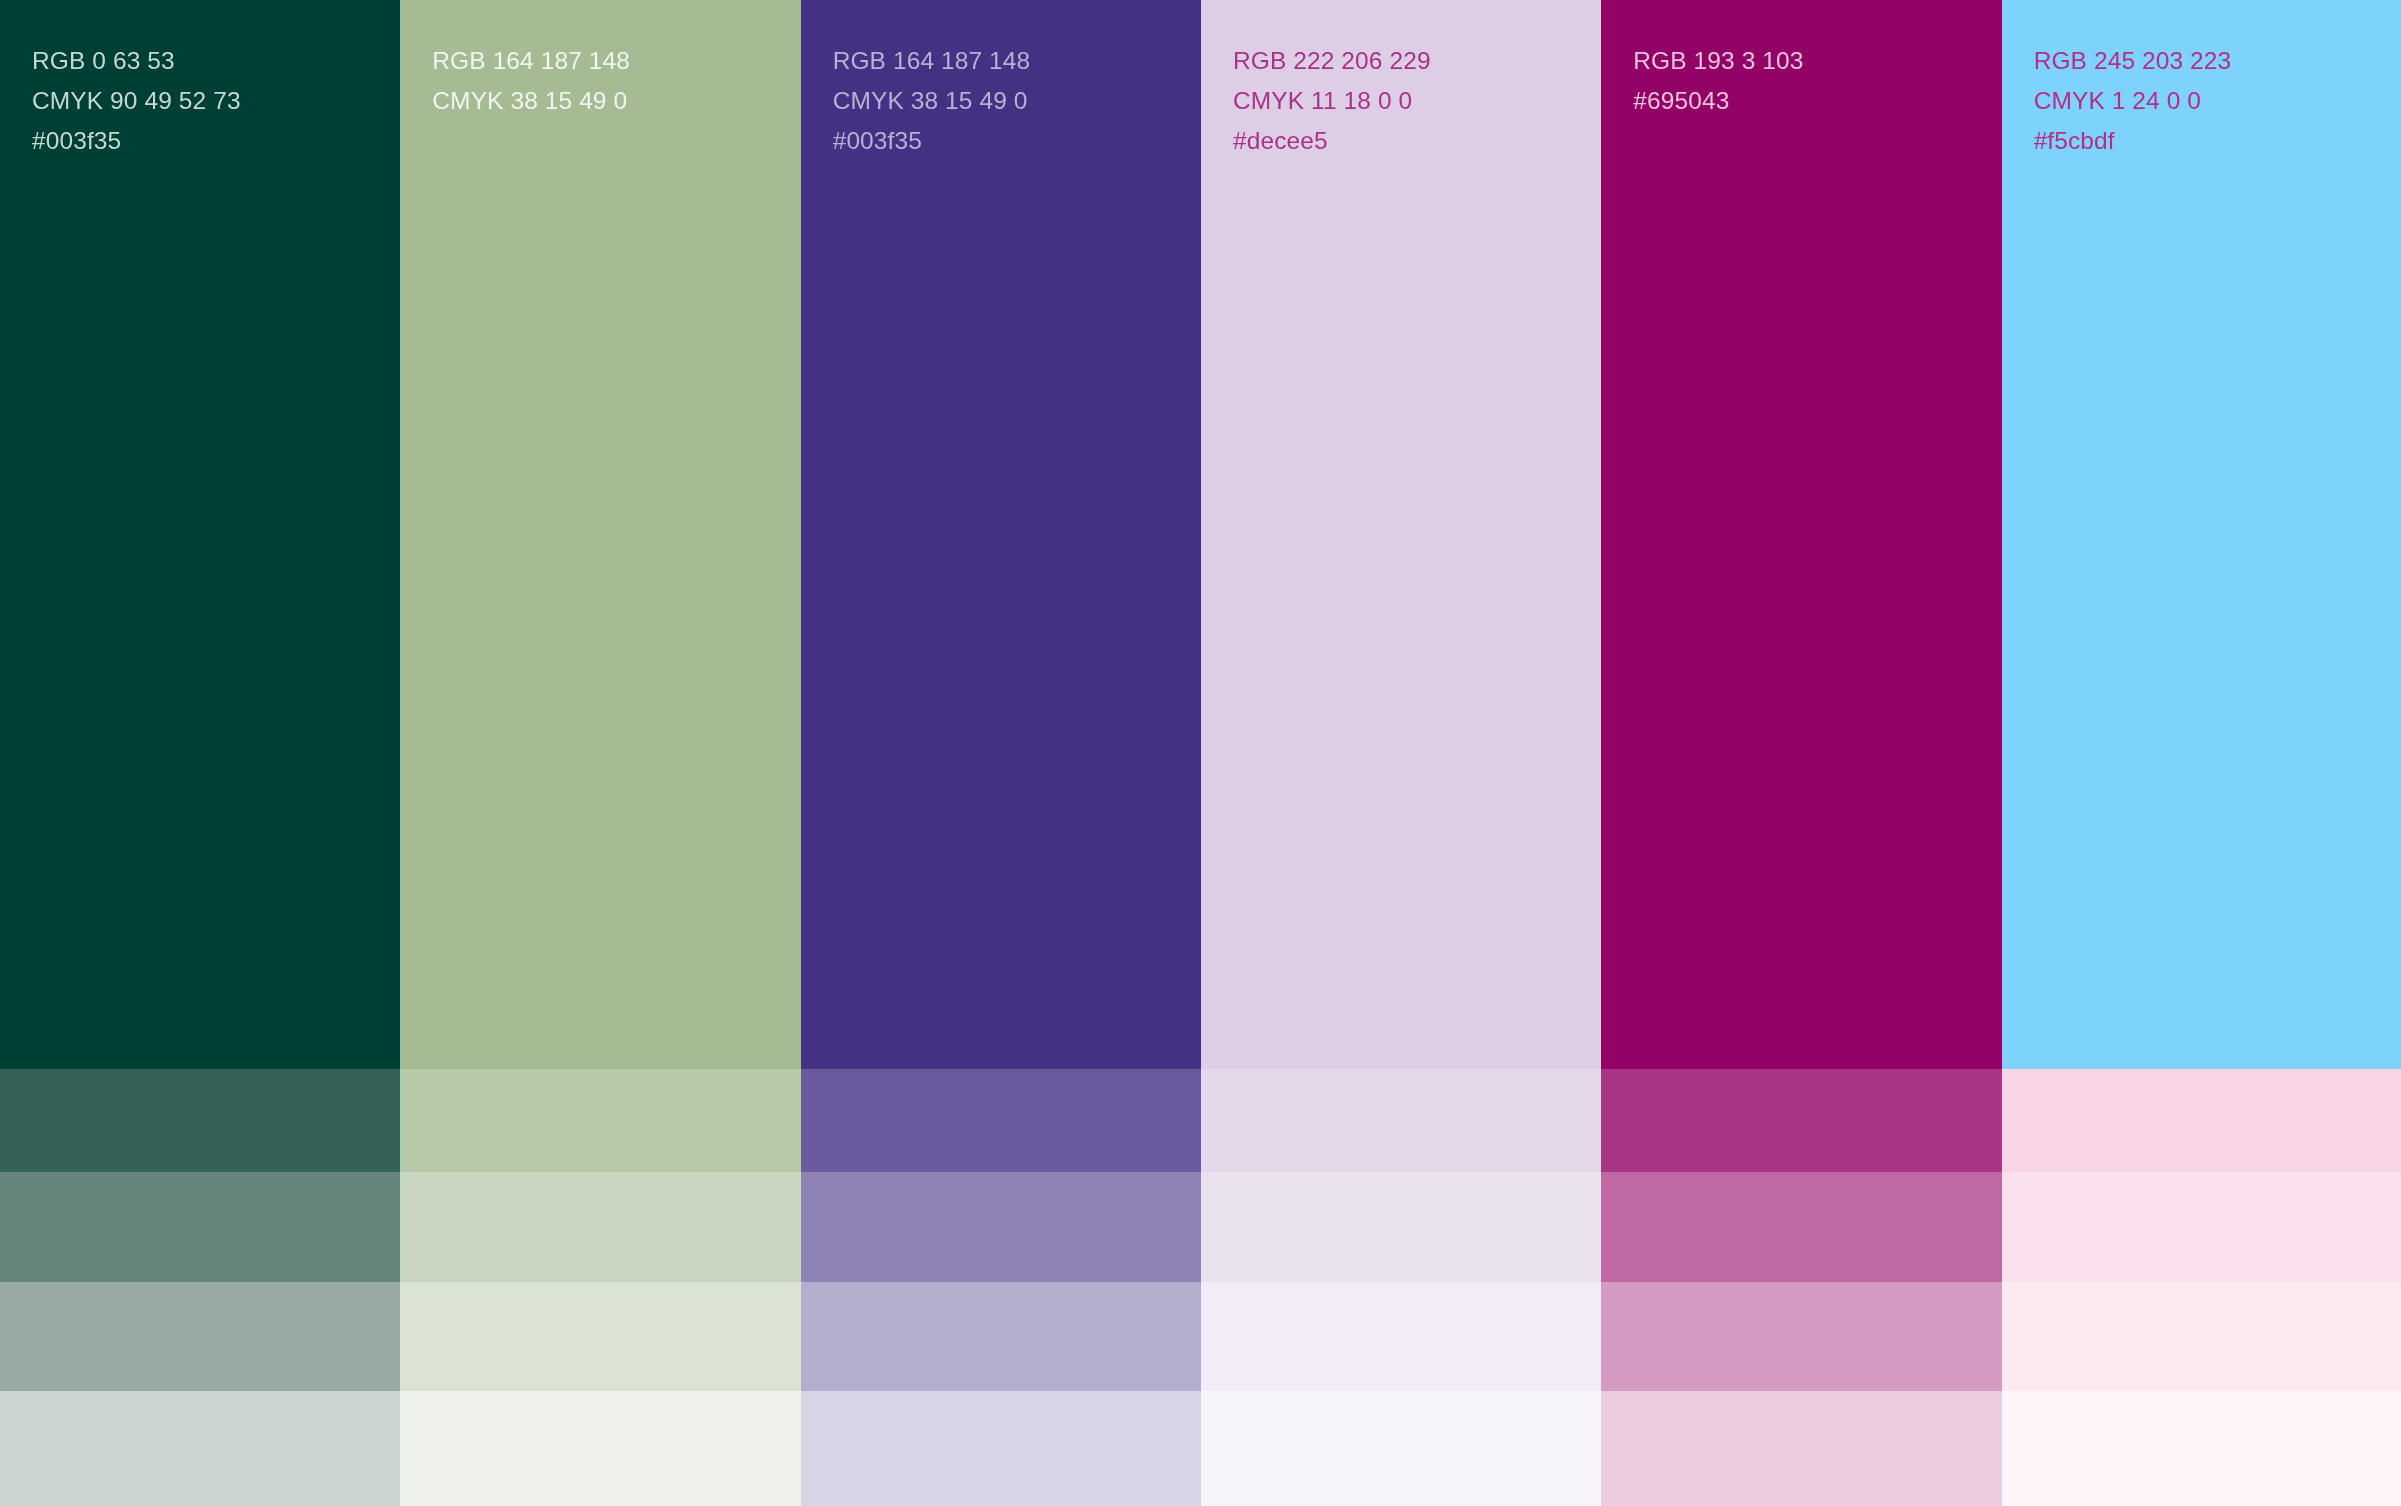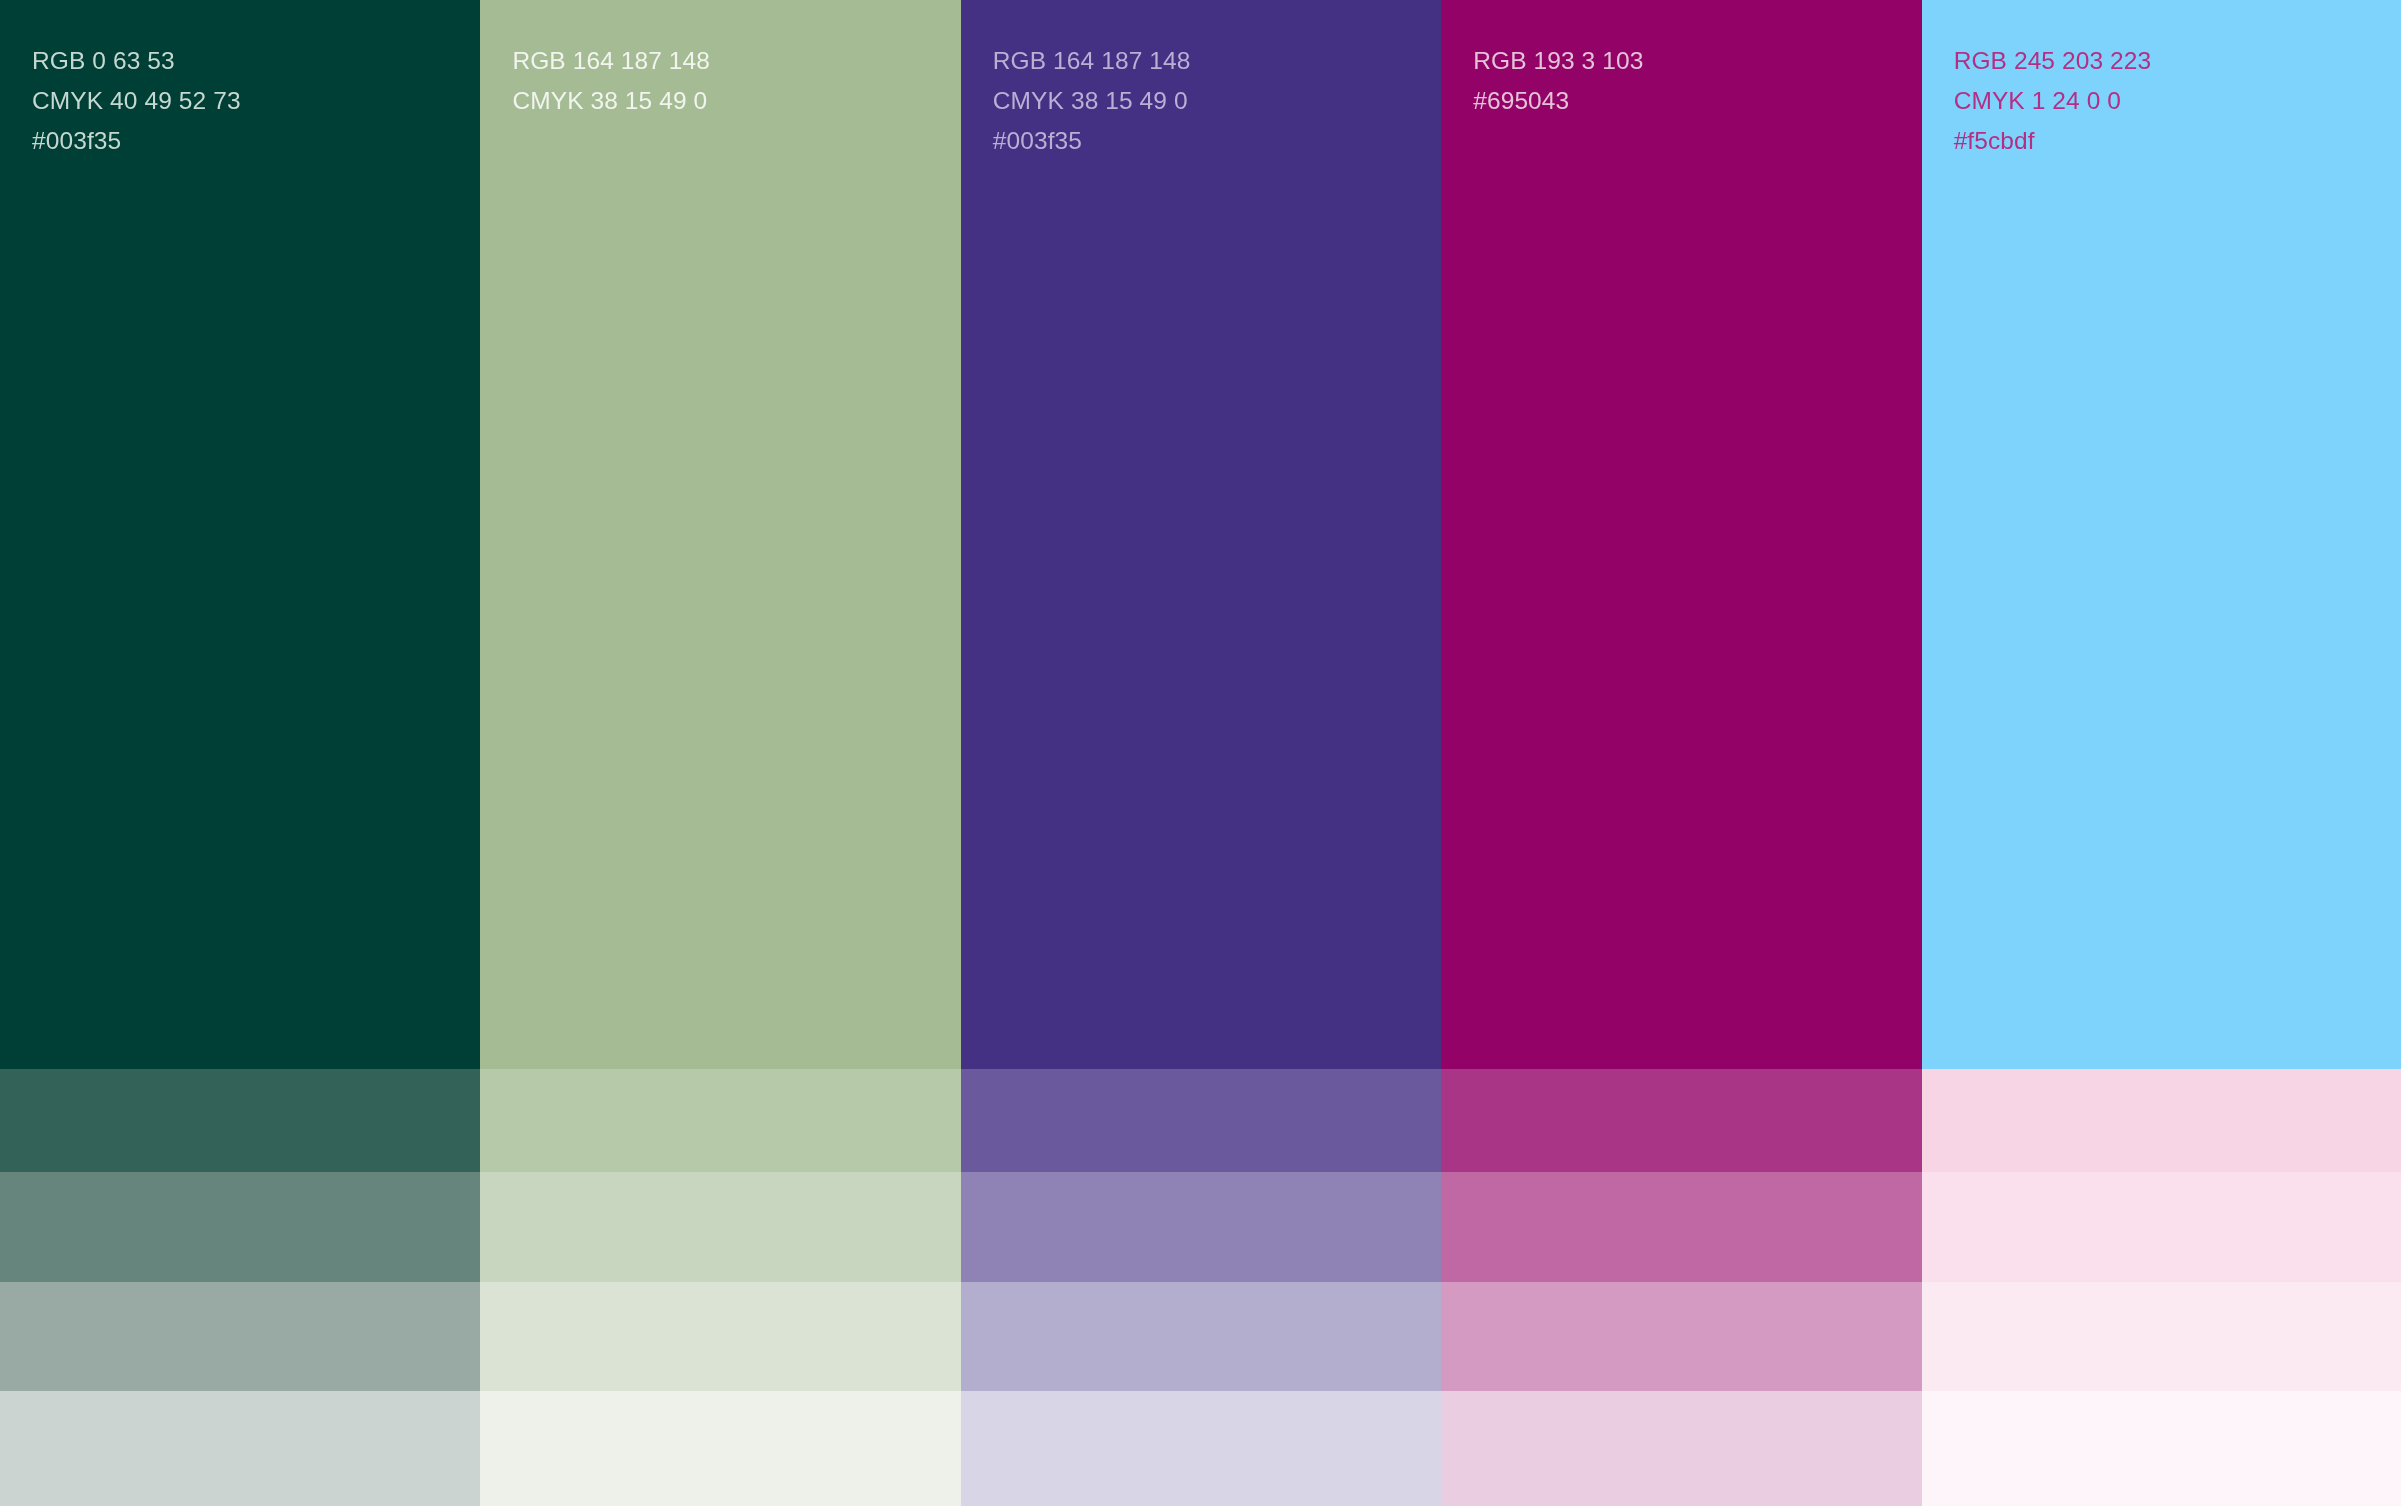--- a/index.html
+++ b/index.html
@@ -54,21 +54,21 @@
   .tint-4 { flex:0 0 115px; }
 </style>
 </head>
 <body style="background: rgb(255, 255, 255);">
 
 <div id="palette-sheet">
 
   <div class="swatch-column">
     <div class="swatch-main" style="background: rgb(0, 63, 53); color: rgb(198, 216, 210);">
       <span class="spec-line">RGB 0 63 53</span>
-      <span class="spec-line">CMYK 40 49 52 73</span>
+      <span class="spec-line">CMYK 90 49 52 73</span>
       <span class="spec-line">#003f35</span>
     </div>
     <div class="tint-band tint-1" style="background: rgb(51, 98, 88);"></div>
     <div class="tint-band tint-2" style="background: rgb(102, 133, 125);"></div>
     <div class="tint-band tint-3" style="background: rgb(153, 169, 163);"></div>
     <div class="tint-band tint-4" style="background: rgb(204, 212, 209);"></div>
   </div>
 
   <div class="swatch-column">
     <div class="swatch-main" style="background: rgb(164, 187, 148); color: rgb(242, 245, 239);">
@@ -86,20 +86,31 @@
       <span class="spec-line">RGB 164 187 148</span>
       <span class="spec-line">CMYK 38 15 49 0</span>
       <span class="spec-line">#003f35</span>
     </div>
     <div class="tint-band tint-1" style="background: rgb(106, 90, 157);"></div>
     <div class="tint-band tint-2" style="background: rgb(143, 131, 181);"></div>
     <div class="tint-band tint-3" style="background: rgb(179, 173, 206);"></div>
     <div class="tint-band tint-4" style="background: rgb(216, 214, 230);"></div>
   </div>
 
+  <div class="swatch-column">
+    <div class="swatch-main" style="background: rgb(222, 206, 229); color: rgb(169, 50, 137);">
+      <span class="spec-line">RGB 222 206 229</span>
+      <span class="spec-line">CMYK 11 18 0 0</span>
+      <span class="spec-line">#decee5</span>
+    </div>
+    <div class="tint-band tint-1" style="background: rgb(228, 216, 234);"></div>
+    <div class="tint-band tint-2" style="background: rgb(235, 226, 239);"></div>
+    <div class="tint-band tint-3" style="background: rgb(241, 236, 245);"></div>
+    <div class="tint-band tint-4" style="background: rgb(248, 245, 250);"></div>
+  </div>
 
   <div class="swatch-column">
     <div class="swatch-main" style="background: rgb(147, 3, 103); color: rgb(227, 195, 216);">
       <span class="spec-line">RGB 193 3 103</span>
       <span class="spec-line">#695043</span>
     </div>
     <div class="tint-band tint-1" style="background: rgb(169, 53, 134);"></div>
     <div class="tint-band tint-2" style="background: rgb(191, 104, 164);"></div>
     <div class="tint-band tint-3" style="background: rgb(212, 154, 194);"></div>
     <div class="tint-band tint-4" style="background: rgb(234, 205, 225);"></div>

